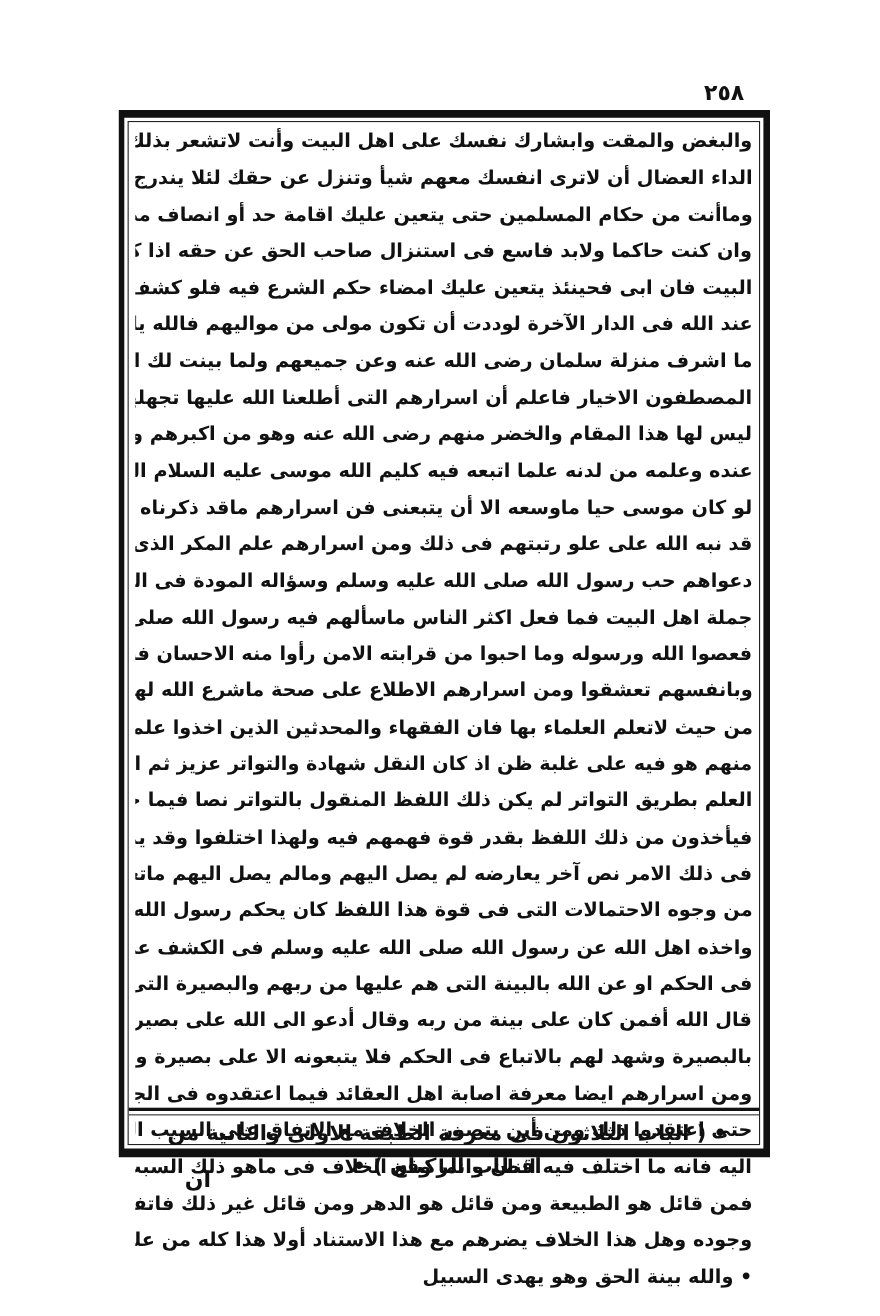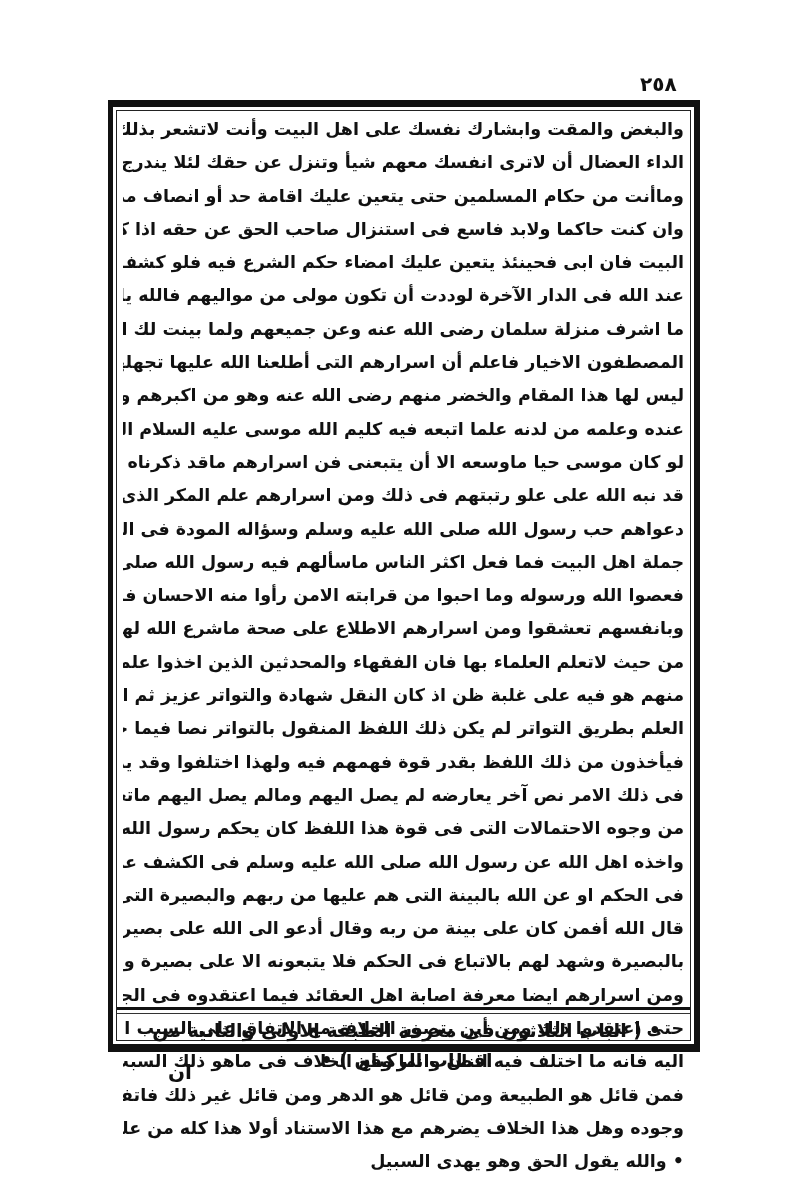--- a/index.html
+++ b/index.html
@@ -136,21 +136,21 @@
     <span class="line">من وجوه الاحتمالات التى فى قوة هذا اللفظ كان يحكم رسول الله صلى الله عليه وسلم المشرع</span>
     <span class="line">واخذه اهل الله عن رسول الله صلى الله عليه وسلم فى الكشف عن الامر الجلى والنص الصريح</span>
     <span class="line">فى الحكم او عن الله بالبينة التى هم عليها من ربهم والبصيرة التى بها دعوا الخلق الى الله عليها كما</span>
     <span class="line">قال الله أفمن كان على بينة من ربه وقال أدعو الى الله على بصيرة أنا ومن اتبعنى فلم يفرد نفسه</span>
     <span class="line">بالبصيرة وشهد لهم بالاتباع فى الحكم فلا يتبعونه الا على بصيرة وهم عباد الله اهل هذا المقام</span>
     <span class="line">ومن اسرارهم ايضا معرفة اصابة اهل العقائد فيما اعتقدوه فى الجناب الالهى وماتجلى لهم</span>
     <span class="line">حتى اعتقدوا ذلك ومن أين يتصور الخلاف مع الاتفاق على السبب الموجب الذى استندوا</span>
     <span class="line">اليه فانه ما اختلف فيه اثنان وانما وقع الخلاف فى ماهو ذلك السبب وبماذا يسمى ذلك السبب</span>
     <span class="line">فمن قائل هو الطبيعة ومن قائل هو الدهر ومن قائل غير ذلك فاتفق الكل فى اثباته ووجوب</span>
     <span class="line">وجوده وهل هذا الخلاف يضرهم مع هذا الاستناد أولا هذا كله من علوم أهل هذا المقام</span>
-    <span class="line last">• والله يقول الحق وهو يهدى السبيل</span>
+    <span class="line last">• والله بينة الحق وهو يهدى السبيل</span>
   </div>
 
   <div class="rule"></div>
 
   <div class="chapter-heading">• ( الباب الثلاثون فى معرفة الطبقة الاولى والثانية من اقطاب الركبان ) •</div>
 </div>
 
 <div class="catchword">ان</div>
 
 </body></html>

